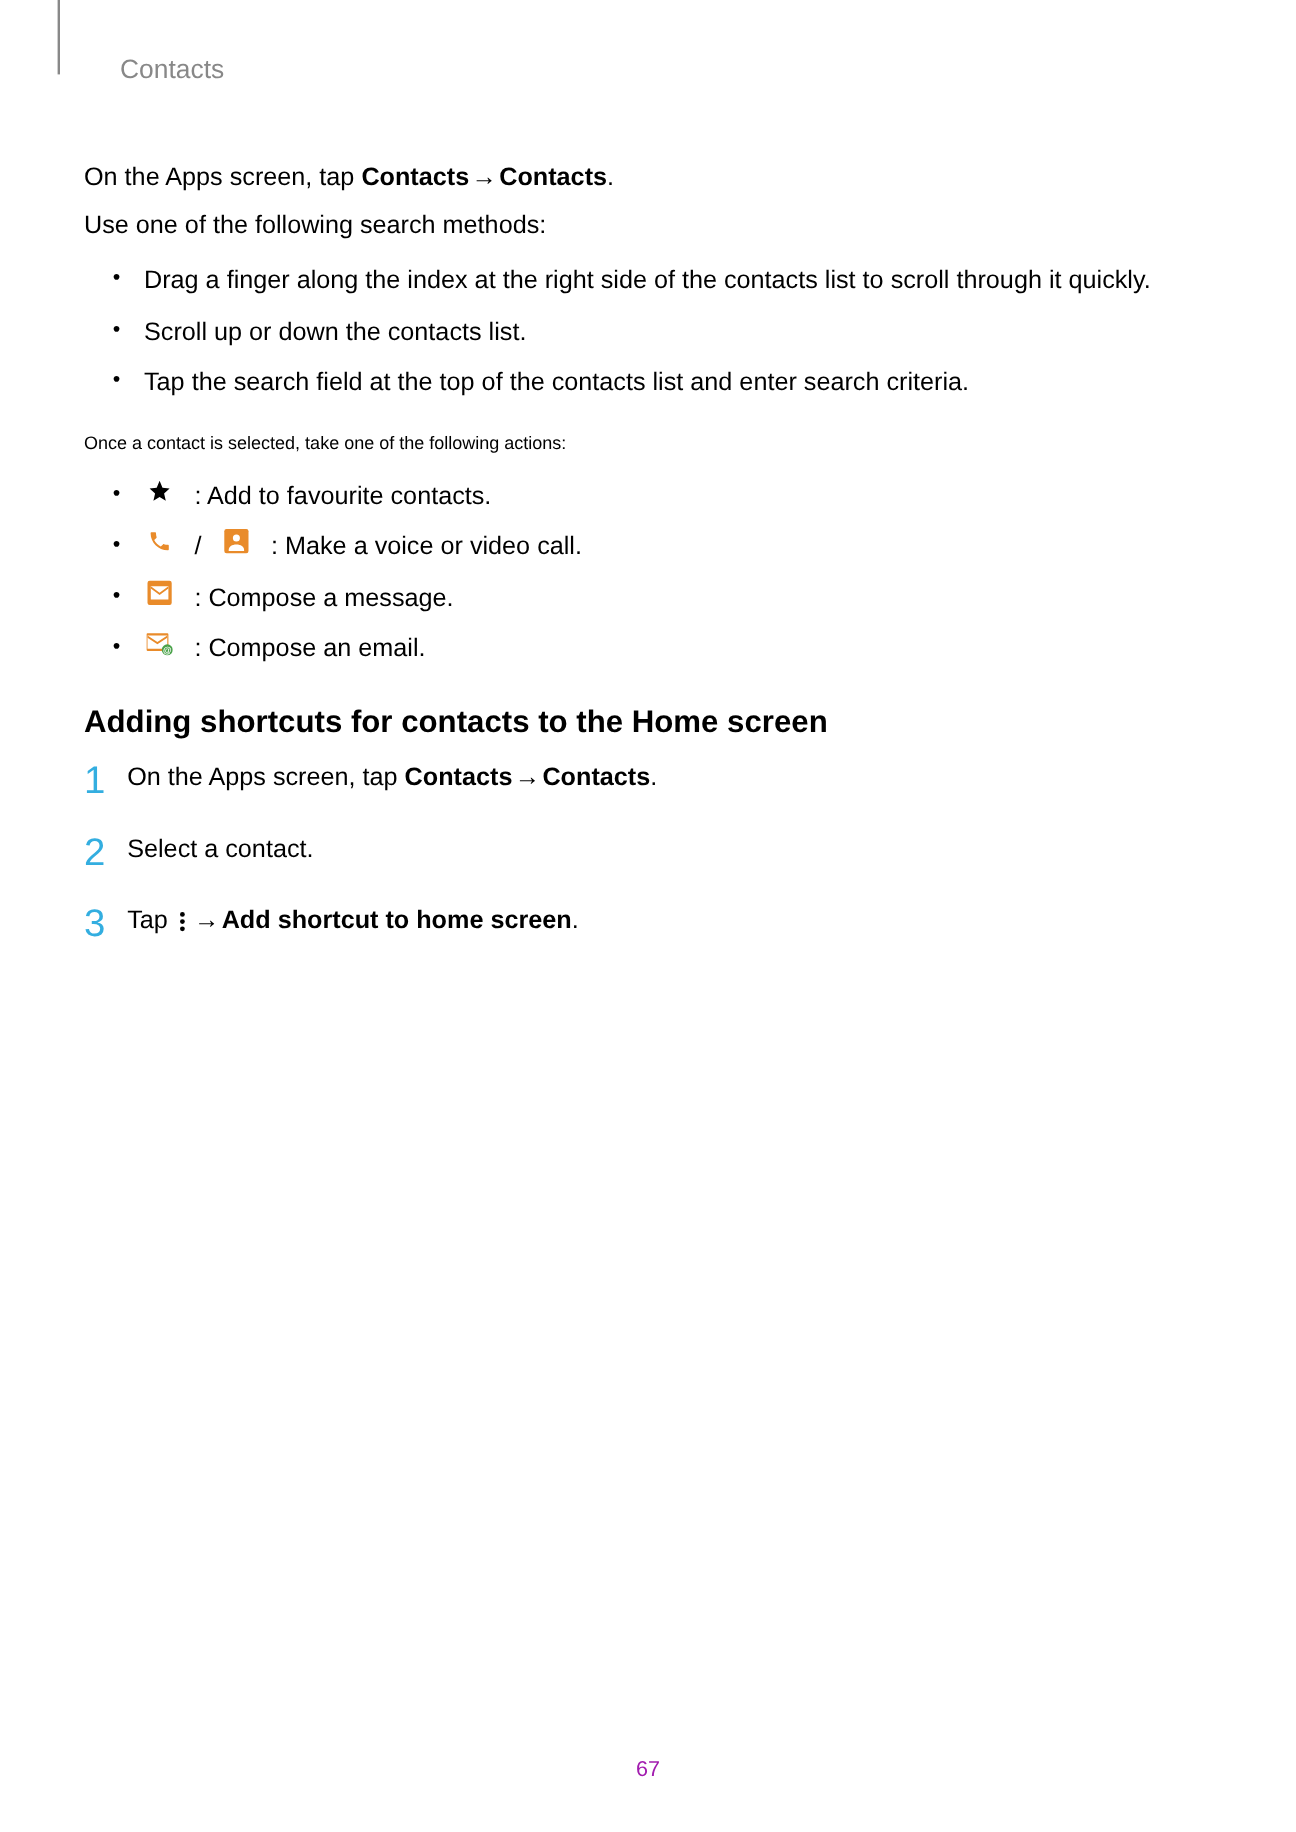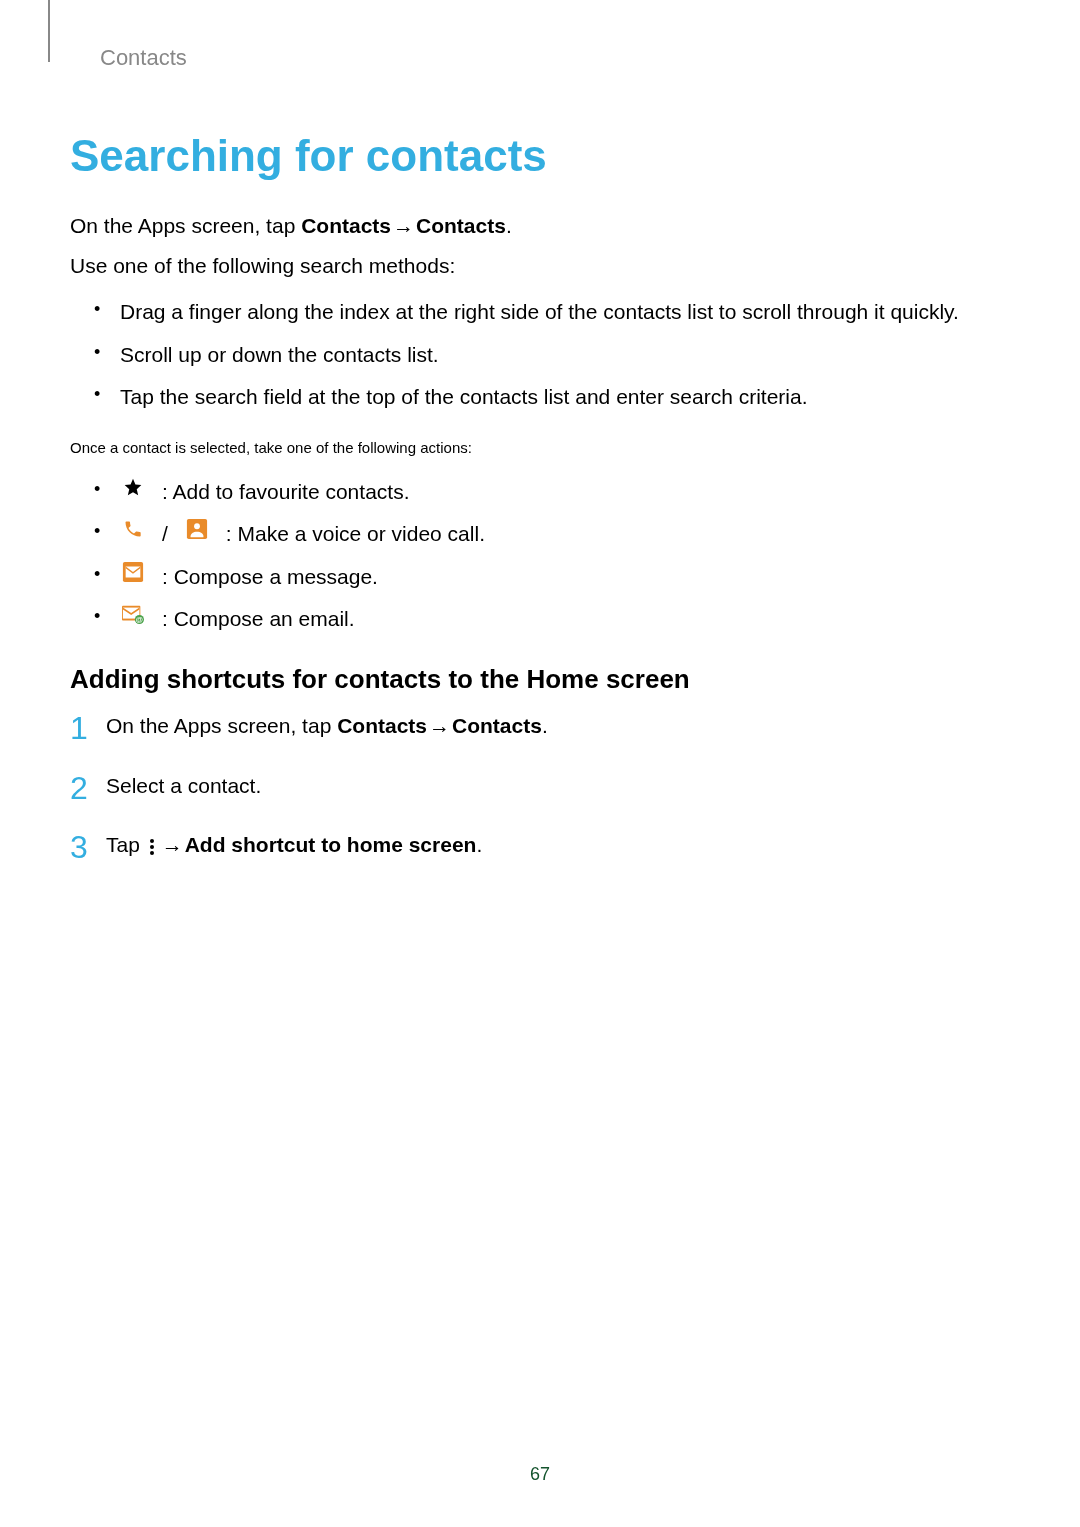--- a/index.html
+++ b/index.html
@@ -142,33 +142,32 @@
     .more-dots span {
       width: 4px; height: 4px; background: #000; border-radius: 50%;
     }
     .page-number {
       position: absolute;
       bottom: 42px;
       width: 100%;
       left: 0;
       text-align: center;
       font-size: 18px;
-      color: #14532d;
+      color: #a21caf;
     }
   </style>
 </head>
 <body>
 
 <div class="header-rule"></div>
 
 <div class="page">
 
   <div class="section-header">Contacts</div>
 
-  <h1 class="main-heading">Searching for contacts</h1>
 
   <p class="intro-line">
     <span>On the Apps screen, tap </span><span class="bold">Contacts</span><span class="arrow"> → </span><span class="bold">Contacts</span><span>.</span>
   </p>
 
   <p class="intro-line">Use one of the following search methods:</p>
 
   <ul class="bullet-list">
     <li>Drag a finger along the index at the right side of the contacts list to scroll through it quickly.</li>
     <li>Scroll up or down the contacts list.</li>

